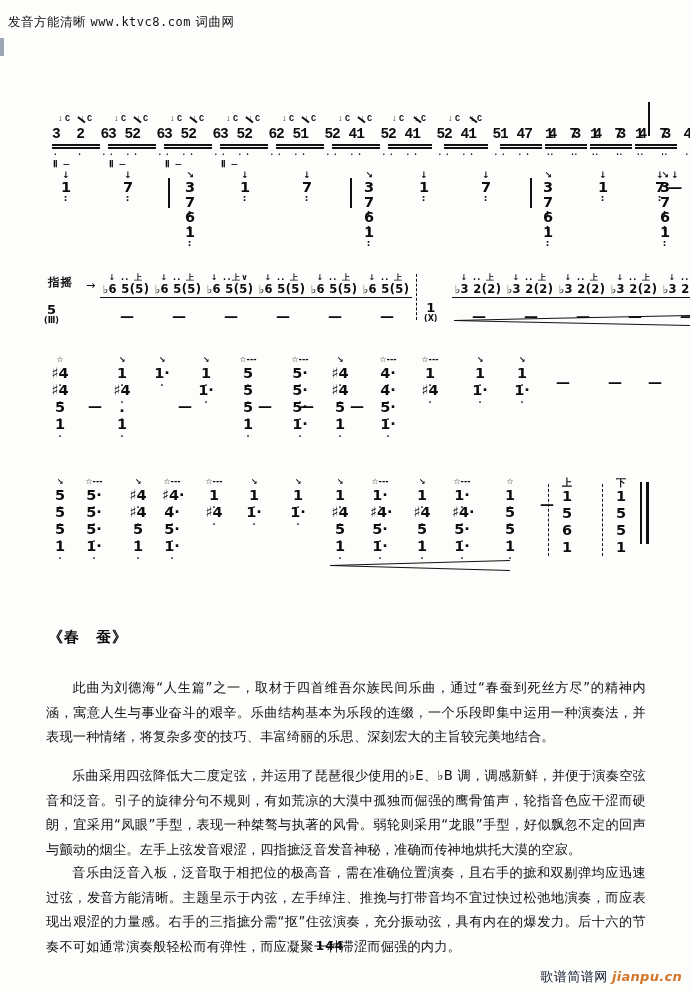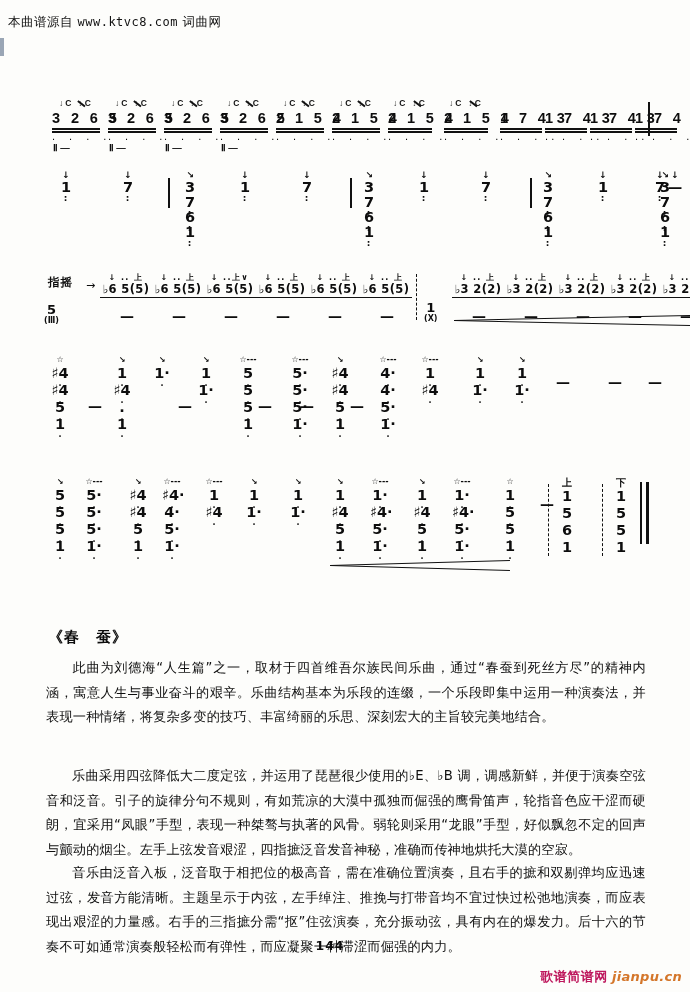--- a/index.html
+++ b/index.html
@@ -26,23 +26,23 @@
   }
 
   
   .score{ position:absolute; left:0; top:98px; width:690px; height:500px; }
 
   .staff-row{ position:absolute; left:0; width:690px; }
 
   
   .r1{ top:0; height:62px; }
   .grp{
-    position:absolute; top:0;
+    position:absolute; top:16px;
     text-align:center;
-    font-family:Liberation Sans, sans-serif;
+    font-family:Liberation Mono, monospace;
   }
   .grp .orn{
     height:13px; font-size:8.5px; font-weight:700; letter-spacing:2.2px;
     white-space:nowrap; position:relative; color:#111;
   }
   .grp .orn .tick{
     position:absolute; width:9px; height:1.6px; background:#111;
     transform:rotate(38deg); transform-origin:left center;
   }
   .grp .nums{
@@ -109,42 +109,42 @@
   .song-title{
     position:absolute; left:48px; top:0;
     font-size:15px; font-weight:700; letter-spacing:1px;
   }
   .para{
     position:absolute; left:46px; width:600px;
     font-size:13.2px; line-height:24.5px;
     text-align:justify; text-justify:inter-ideograph;
     letter-spacing:.2px; color:#0f0f0f;
   }
-  .para.p1{ top:28px; }
+  .para.p1{ top:48px; }
   .para.p2{ top:136px; }
   .para.p3{ top:233px; }
   .para .ind{ display:inline-block; width:26px; }
 
   .page-no{
     position:absolute; left:0; top:938px; width:690px;
     text-align:center; padding-right:30px;
     font-size:12.5px; font-weight:700; letter-spacing:1px;
   }
   .footer-wm{
     position:absolute; right:8px; bottom:6px;
     font-size:13px; white-space:nowrap;
   }
-  .footer-wm .cn{ color:#be185d; font-weight:700; letter-spacing:.5px; }
+  .footer-wm .cn{ color:#0f172a; font-weight:400; letter-spacing:.5px; }
   .footer-wm .en{ color:#d4762a; font-weight:700; font-style:italic; letter-spacing:.3px; }
 </style>
 </head>
 <body>
 
 <div class="src-banner">
-  <span>本曲谱源自</span>
+  <span>发音方能清晰</span>
   <span class="mono">www.ktvc8.com</span>
   <span>词曲网</span>
 </div>
 <div class="banner-rule"></div>
 
 <div class="score">
 
   <div class="staff-row r1">
     <div id="r1host">
         <div class="grp" style="left: 52px; width: 48px;">

